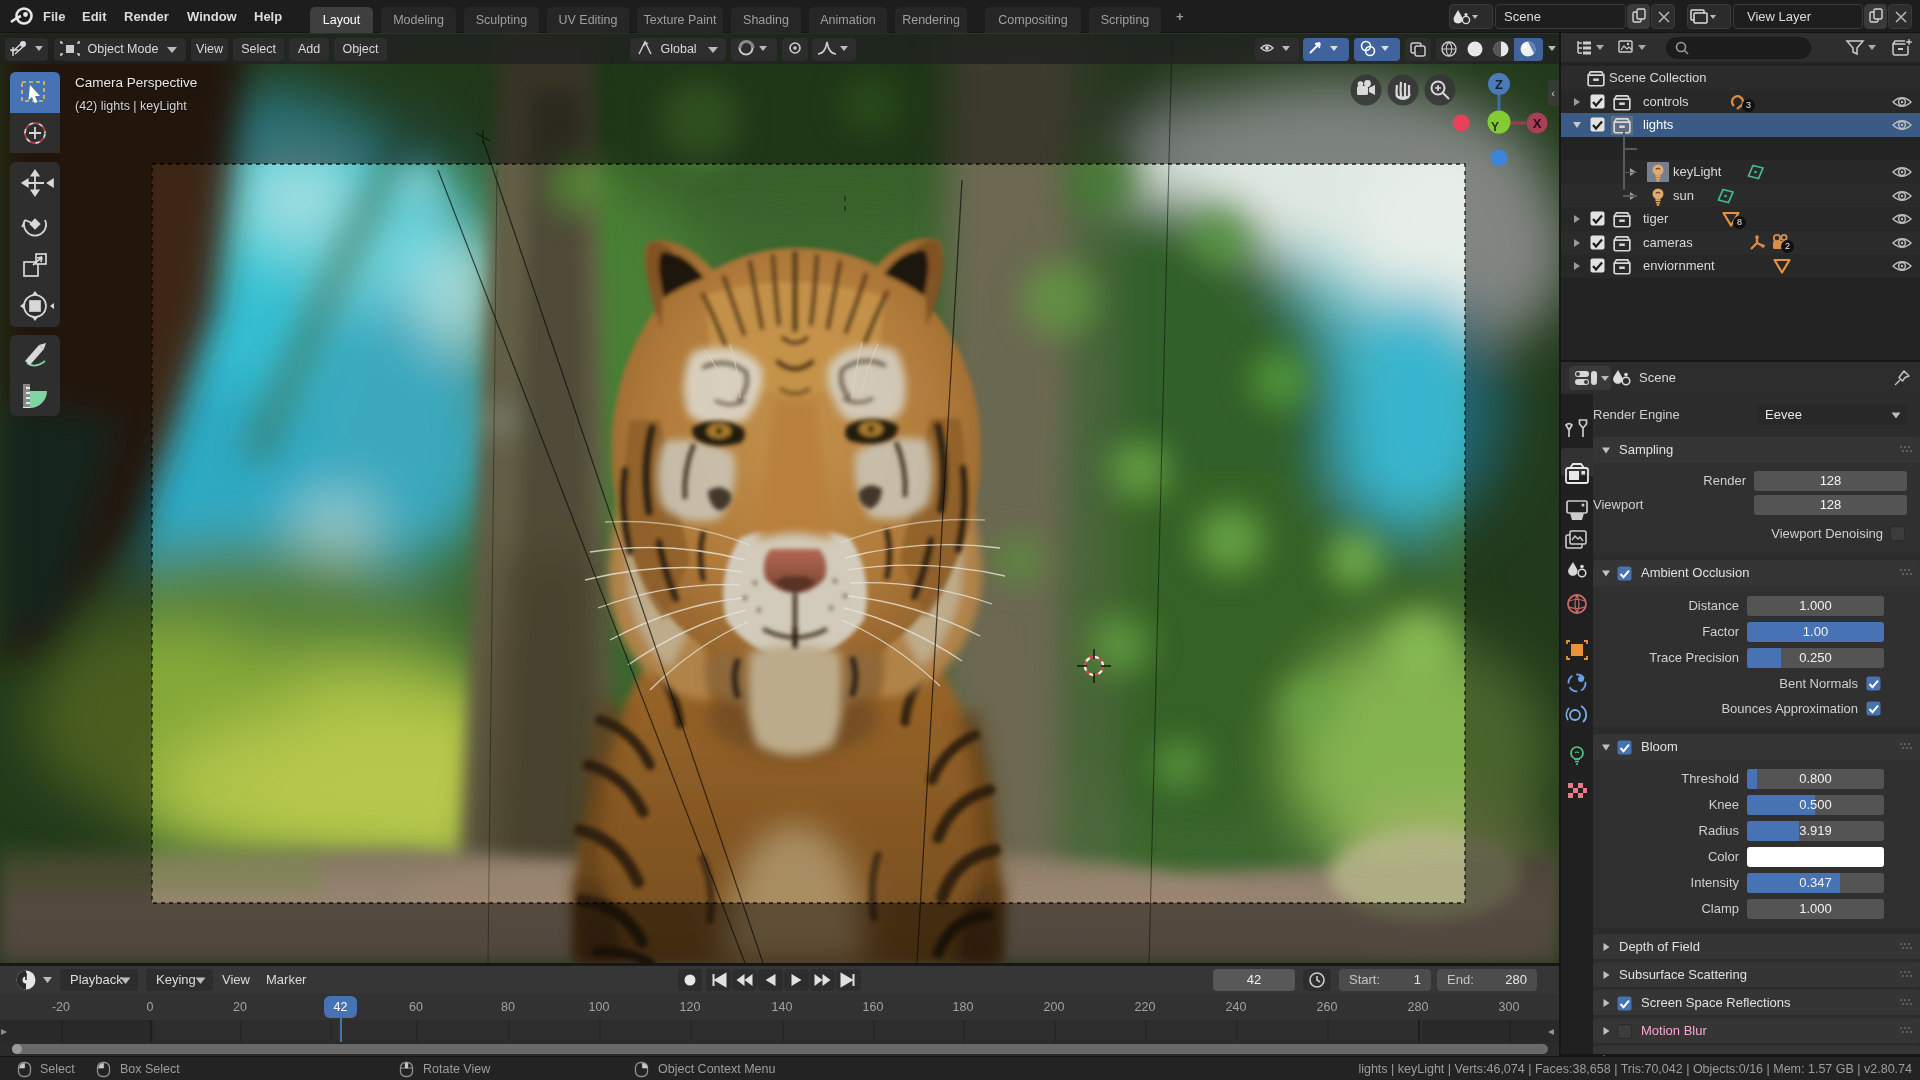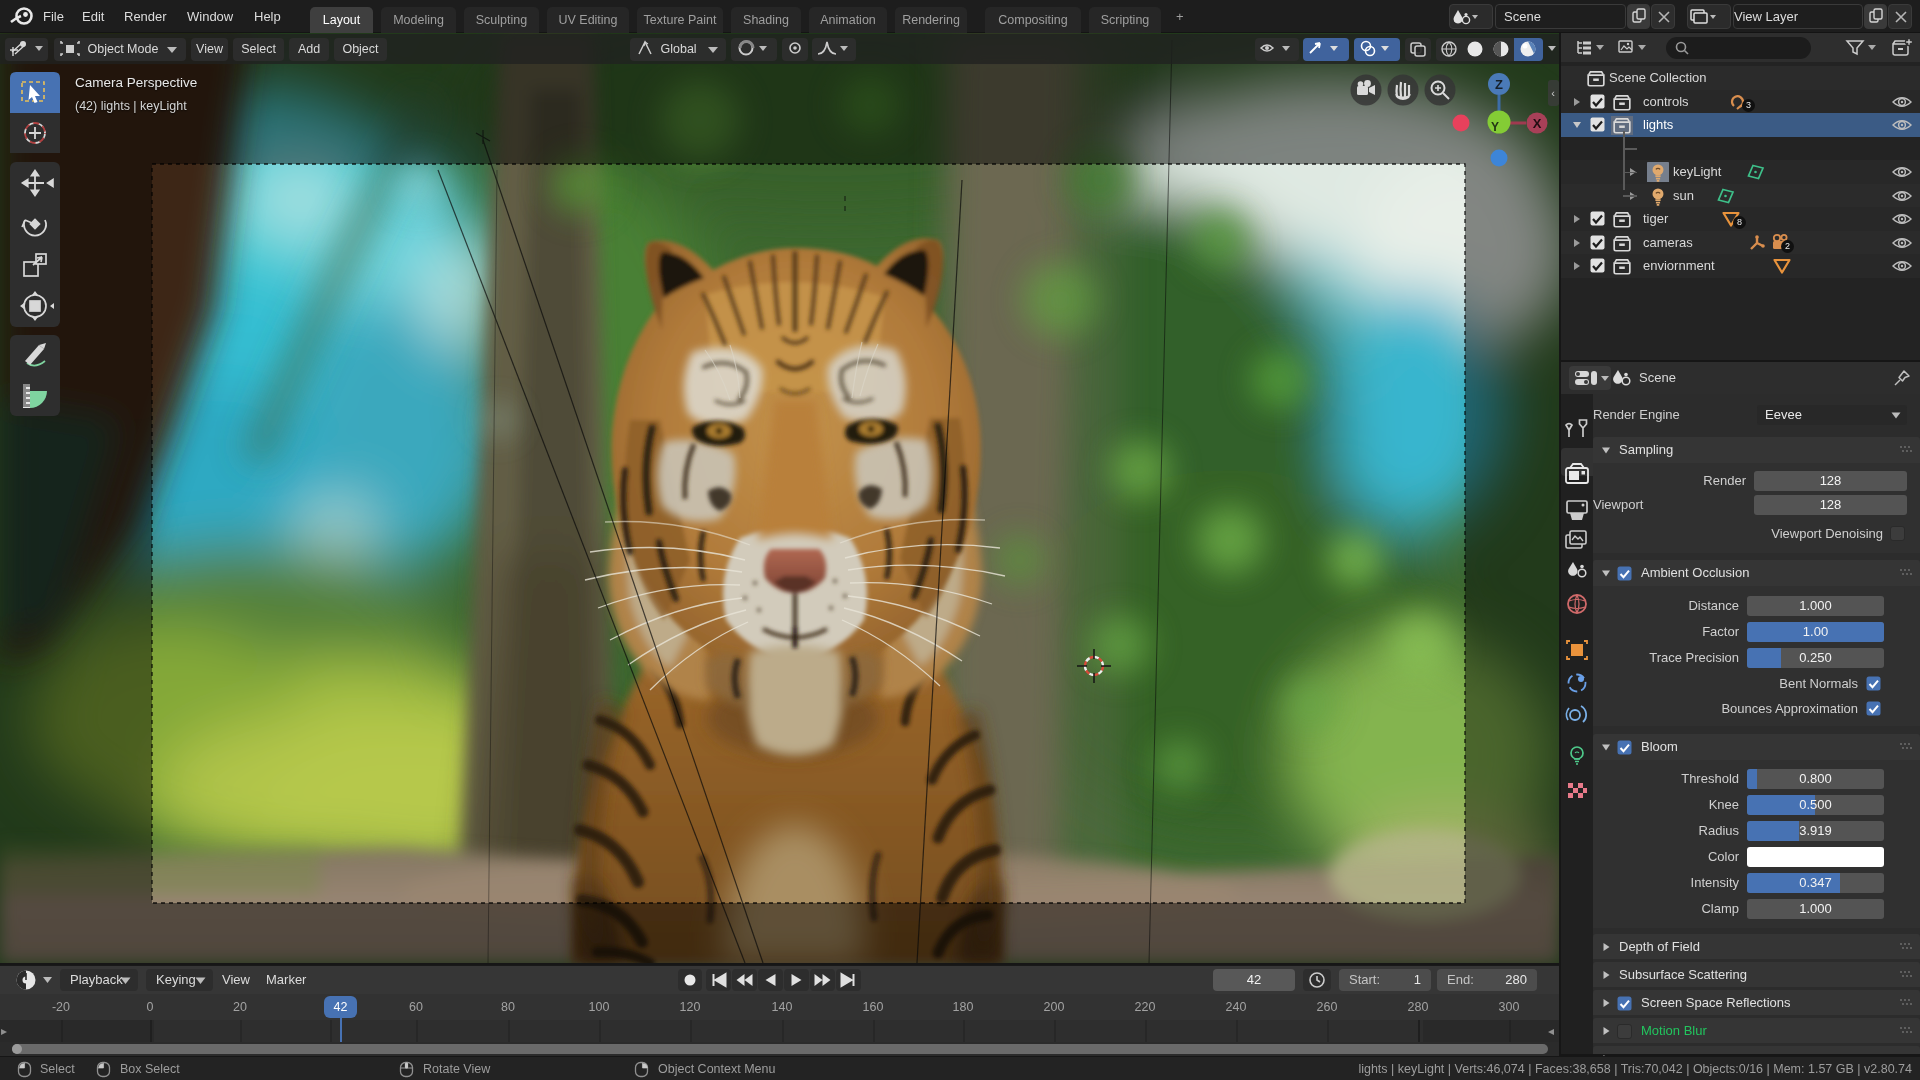--- a/index.html
+++ b/index.html
@@ -3,21 +3,21 @@
 <meta charset="utf-8">
 <style>
   * { margin:0; padding:0; box-sizing:border-box; }
   html,body { width:1920px; height:1080px; overflow:hidden; background:#161616;
     font-family:"Liberation Sans", sans-serif; }
   .abs { position:absolute; }
   #stage { position:relative; width:1920px; height:1080px; }
   
   #topbar { left:0; top:0; width:1920px; height:33px; background:#1d1d1d; border-bottom:1px solid #141414; }
   #topbar .menu { position:absolute; top:0; height:33px; line-height:33px;
-    color:#dcdcdc; font-size:13px; }
+    color:#dcdcdc; font-size:13px;font-weight:bold; }
   .tab { position:absolute; top:7px; height:26px; line-height:26px; font-size:12.5px;
     color:#9f9f9f; background:#262626; text-align:center; border-radius:5px 5px 0 0; }
   .tab.active { background:#3f3f3f; color:#fff; }
   .idsel { position:absolute; top:4px; height:25px; background:#232323;
     border:1px solid #3a3a3a; border-radius:4px; color:#dcdcdc; font-size:13px; }
   
   #viewport { left:0; top:33px; width:1559px; height:930px; background:#30342c; }
   #vheader { left:0; top:34px; width:1559px; height:30px; background:rgba(32,33,32,0.78); }
   .vbtn { position:absolute; top:4px; height:23px; line-height:23px; font-size:12.5px;
     color:#d9d9d9; background:rgba(46,46,46,0.92); border-radius:4px; text-align:center; }
@@ -444,21 +444,21 @@
           <path d="M7 7 L17 17 M17 7 L7 17" stroke="#b5b5b5" stroke-width="1.6"></path>
         </svg>
     </div>
     <div class="idsel" style="left:1687px;width:44px;background:#2b2b2b">
       <svg width="30" height="23" viewBox="0 0 30 23">
         <rect x="3" y="5" width="13" height="10" rx="1" fill="none" stroke="#e0e0e0" stroke-width="1.5"></rect>
         <rect x="6" y="8" width="13" height="10" rx="1" fill="#2b2b2b" stroke="#e0e0e0" stroke-width="1.5"></rect>
         <path d="M23 10 l3 4 h-6 z" fill="#bbb" transform="rotate(180 24 12)"></path>
       </svg>
     </div>
-    <div class="idsel" style="left:1733px;width:130px;padding-left:0;line-height:23px;background:#1e1e1e">View Layer</div>
+    <div class="idsel" style="left:1733px;width:130px;padding-left:13px;line-height:23px;background:#1e1e1e">View Layer</div>
     <div class="idsel" style="left:1864px;width:23px;background:#3a3a3a">
       <svg width="23" height="23" viewBox="0 0 23 23">
         <rect x="5" y="7" width="8" height="10" rx="1.5" fill="none" stroke="#d5d5d5" stroke-width="1.4"></rect>
         <rect x="9" y="4" width="8" height="10" rx="1.5" fill="#3a3a3a" stroke="#d5d5d5" stroke-width="1.4"></rect>
       </svg>
     </div>
     <div class="idsel" style="left:1888px;width:24px;background:#2d2d2d">
       <svg width="24" height="23" viewBox="0 0 24 23">
           <path d="M7 7 L17 17 M17 7 L7 17" stroke="#b5b5b5" stroke-width="1.6"></path>
         </svg>
@@ -1030,21 +1030,21 @@
           <circle cx="12" cy="6" r="1.1"></circle>
         </g>
       </svg>
     <div class="abs" style="left:32px;top:656px;width:327px;height:25px;background:#353535;border-radius:3px 3px 0 0"></div>
       <svg class="abs" style="left:40px;top:664px" width="10" height="10" viewBox="0 0 10 10">
         <path d="M2.5 1 l6 4 l-6 4 z" fill="#c0c0c0"></path>
       </svg>
       <svg class="abs" style="left:56px;top:662px" width="15" height="15" viewBox="0 0 15 15">
         <rect x="0.5" y="0.5" width="14" height="14" rx="2.5" fill="#3c3c3c" stroke="#2a2a2a"></rect>
       </svg>
-      <div class="abs" style="left:80px;top:656px;height:25px;line-height:25px;font-size:13px;color:#22c55e">Motion Blur</div>
+      <div class="abs" style="left:80px;top:656px;height:25px;line-height:25px;font-size:13px;color:#f9a8d4">Motion Blur</div>
       <svg class="abs" style="left:338px;top:664px" width="14" height="10" viewBox="0 0 14 10">
         <g fill="#6a6a6a">
           <circle cx="2" cy="2" r="1.1"></circle>
           <circle cx="6" cy="2" r="1.1"></circle>
           <circle cx="10" cy="2" r="1.1"></circle>
           <circle cx="4" cy="6" r="1.1"></circle>
           <circle cx="8" cy="6" r="1.1"></circle>
           <circle cx="12" cy="6" r="1.1"></circle>
         </g>
       </svg>

